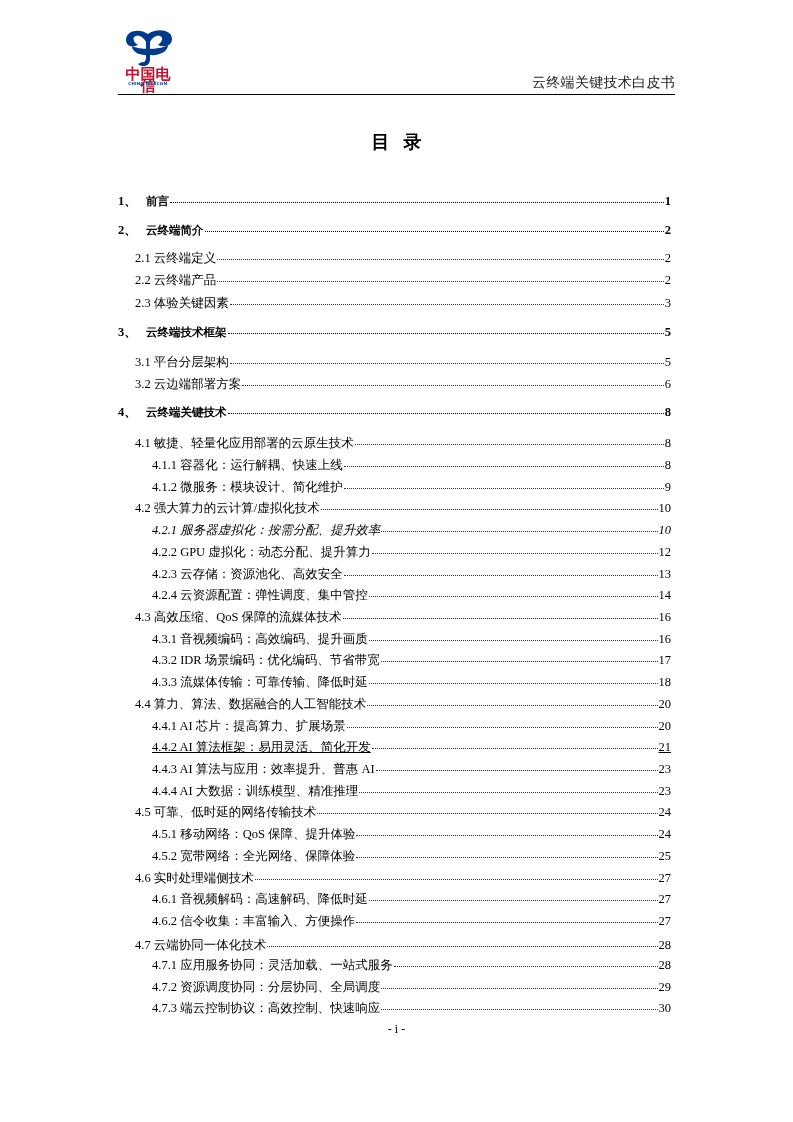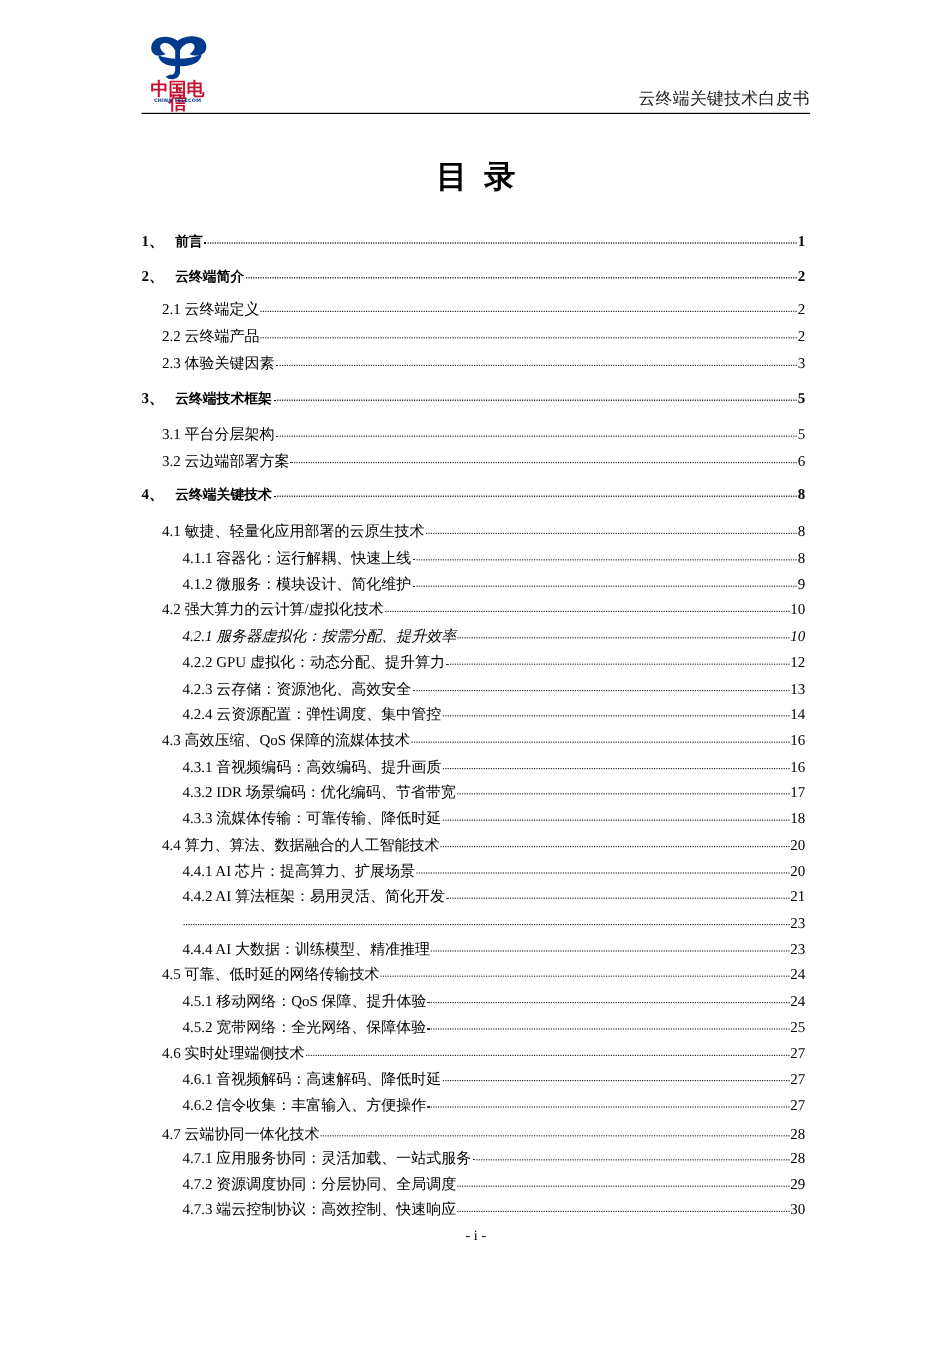--- a/index.html
+++ b/index.html
@@ -66,21 +66,21 @@
       border-top: 1.2px solid #000;
     }
     .doc-title {
       position: absolute;
       left: 0;
       width: 793px;
       top: 130px;
       text-align: center;
       font-family: Liberation Serif, serif;
       font-weight: bold;
-      font-size: 26px;
+      font-size: 18px;
       letter-spacing: 14px;
       text-indent: 14px;
     }
     .toc {
       position: absolute;
       left: 118px;
       top: 0;
       width: 553px;
     }
     .toc-row {
@@ -267,26 +267,27 @@
     <div class="toc-row level-2" style="top: 695px;">
       <span class="label">4.4 算力、算法、数据融合的人工智能技术</span>
       <span class="leader"></span>
       <span class="page">20</span>
     </div>
     <div class="toc-row level-3" style="top: 717px;">
       <span class="label">4.4.1 AI 芯片：提高算力、扩展场景</span>
       <span class="leader"></span>
       <span class="page">20</span>
     </div>
-    <div class="toc-row level-3" style="top: 738px;">
+    <div class="toc-row level-3" style="top: 738px; text-decoration: underline;">
       <span class="label">4.4.2 AI 算法框架：易用灵活、简化开发</span>
       <span class="leader"></span>
       <span class="page">21</span>
     </div>
     <div class="toc-row level-3" style="top: 760px;">
+      <span class="label">4.4.3 AI 算法与应用：效率提升、普惠 AI</span>
       <span class="leader"></span>
       <span class="page">23</span>
     </div>
     <div class="toc-row level-3" style="top: 782px;">
       <span class="label">4.4.4 AI 大数据：训练模型、精准推理</span>
       <span class="leader"></span>
       <span class="page">23</span>
     </div>
     <div class="toc-row level-2" style="top: 803px;">
       <span class="label">4.5 可靠、低时延的网络传输技术</span>

